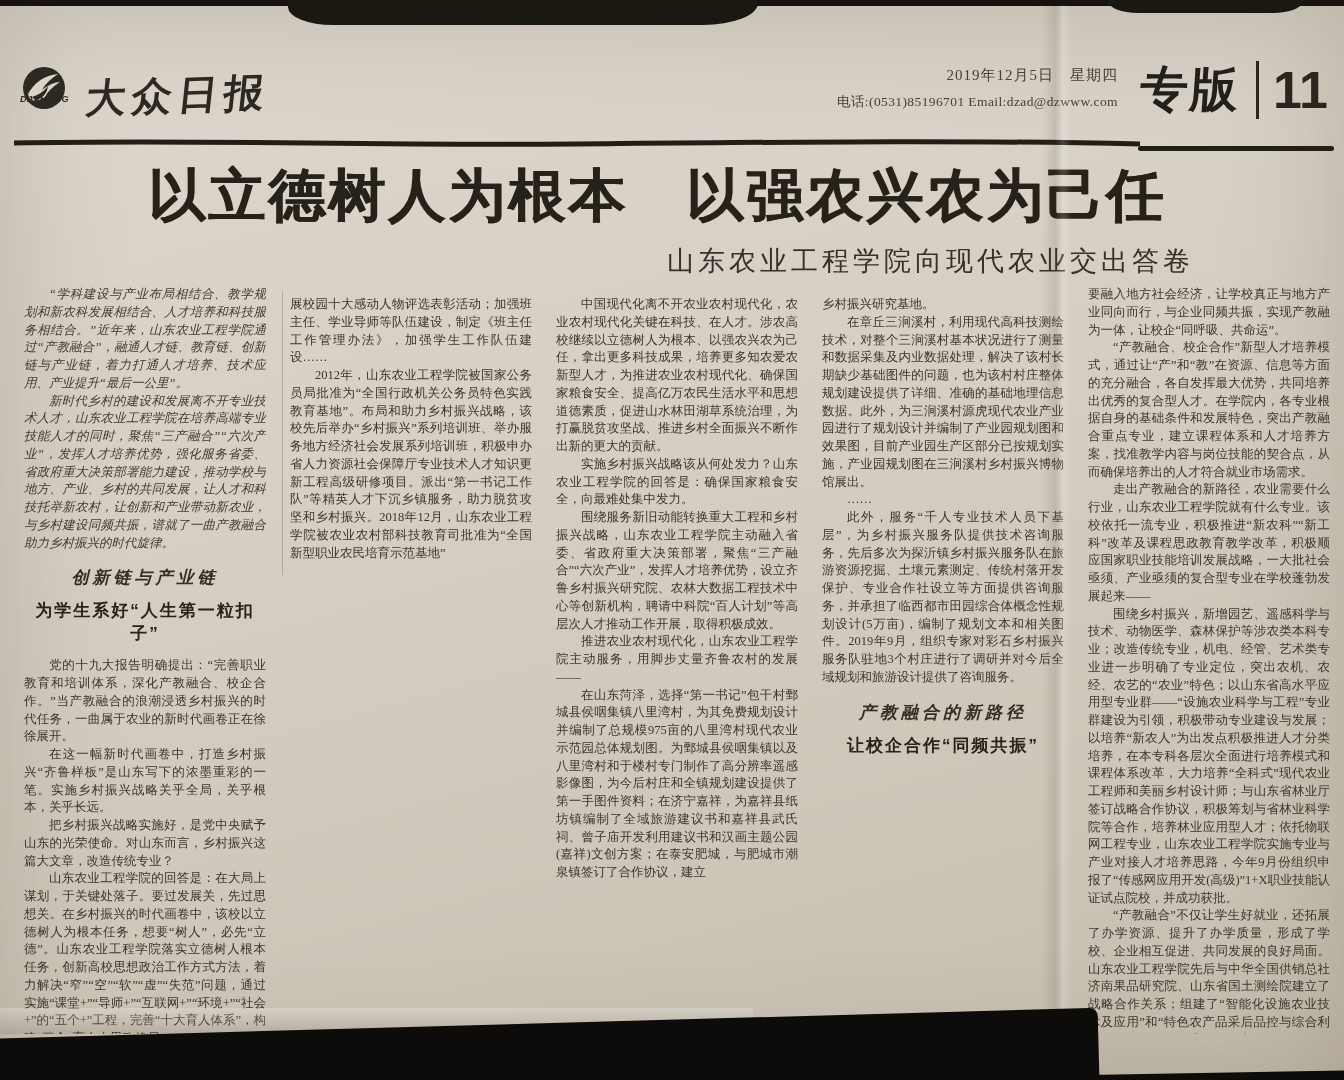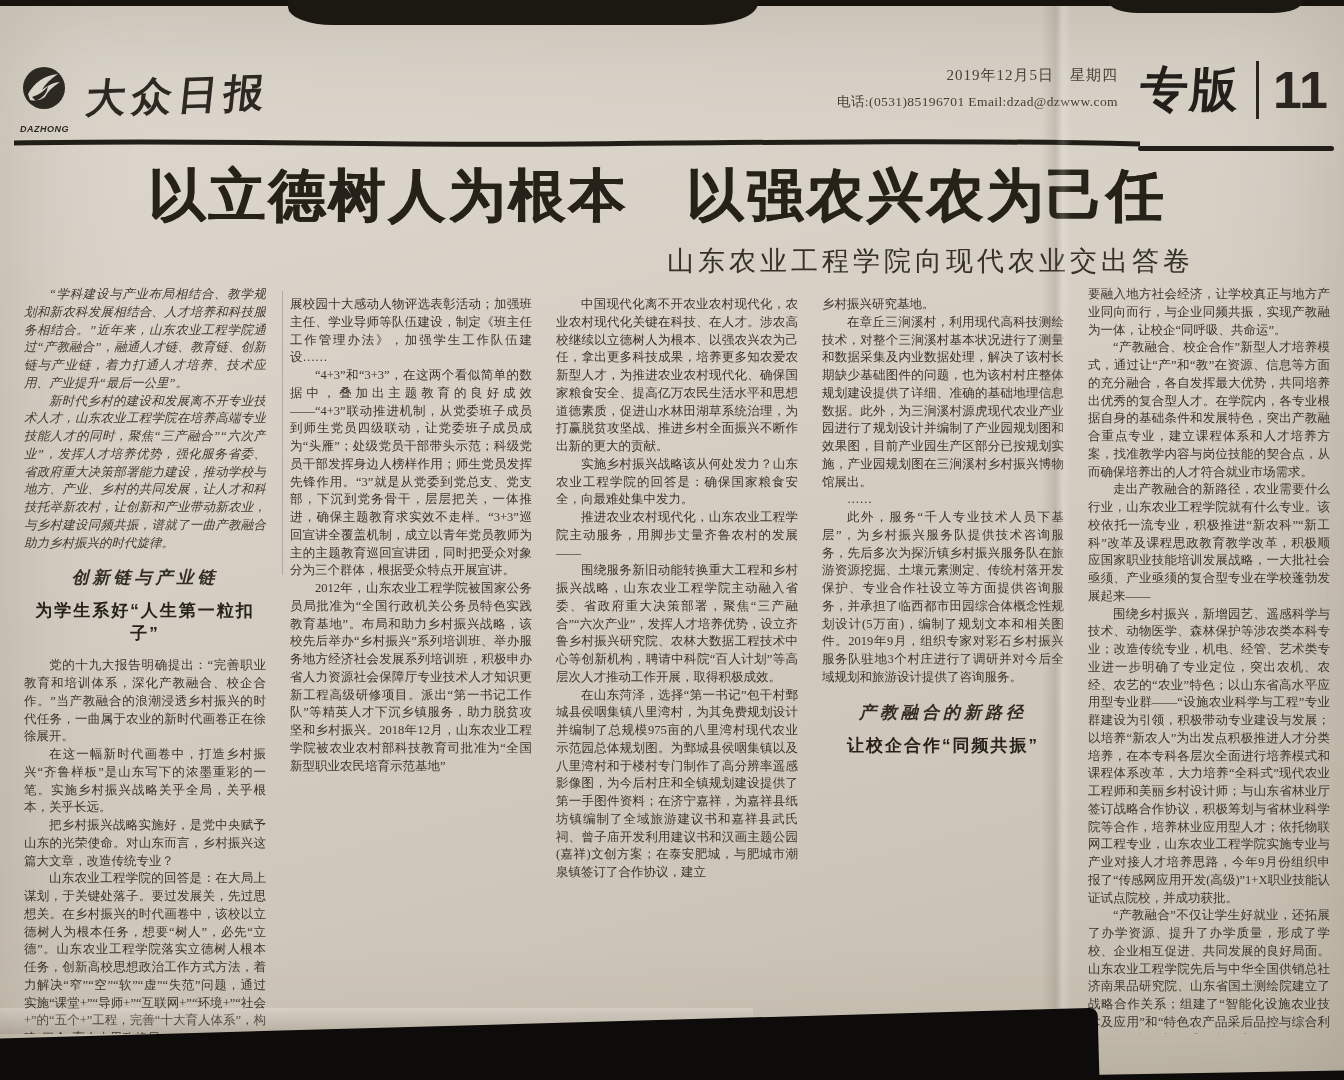--- a/index.html
+++ b/index.html
@@ -19,21 +19,21 @@
   .bottomband{
     position:absolute;left:-20px;bottom:-34px;width:1120px;height:75px;background:#0d0c0a;
     transform:rotate(-1.6deg);transform-origin:left bottom;border-radius:0 8px 0 0;
   }
   .bottomband2{position:absolute;right:-10px;bottom:-8px;width:420px;height:14px;background:#0d0c0a;transform:rotate(-1deg);}
 
   
   .masthead{position:absolute;left:18px;top:52px;right:16px;height:78px;}
   .brand{position:absolute;left:0;top:6px;display:flex;align-items:flex-start;}
   .brand-icon{width:58px;height:62px;position:relative;}
-  .brand-sub{position:absolute;left:2px;top:60px;font-family:"Liberation Sans",sans-serif;
+  .brand-sub{position:absolute;left:2px;top:30px;font-family:"Liberation Sans",sans-serif;
     font-size:9px;font-weight:bold;font-style:italic;color:#2c2822;letter-spacing:.5px;}
   .brand-name{
     font-size:40px;font-weight:900;color:#2d2922;letter-spacing:6px;
     transform:skew(-6deg,-2deg);margin-left:10px;margin-top:4px;
     font-family:"Liberation Serif",serif;
   }
   .mast-right{position:absolute;right:210px;top:8px;text-align:right;color:#474034;}
   .mast-date{font-size:15px;letter-spacing:1px;}
   .mast-contact{font-size:13.5px;margin-top:8px;letter-spacing:.4px;}
   .edition{position:absolute;right:0;top:0;display:flex;align-items:center;}
@@ -191,32 +191,31 @@
           <div class="gate-screen"></div>
         </div>
         <div class="ph-road"></div>
       </div>
 
       <div class="midcols">
 
         <div class="col">
           <p class="noindent">展校园十大感动人物评选表彰活动；加强班主任、学业导师等队伍建设，制定《班主任工作管理办法》，加强学生工作队伍建设……</p>
           <div>
-              <p>“4+3”和“3+3”，在这两个看似简单的数据中，叠加出主题教育的良好成效——“4+3”联动推进机制，从党委班子成员到师生党员四级联动，让党委班子成员成为“头雁”；处级党员干部带头示范；科级党员干部发挥身边人榜样作用；师生党员发挥先锋作用。“3”就是从党委到党总支、党支部，下沉到党务骨干，层层把关，一体推进，确保主题教育求实效不走样。“3+3”巡回宣讲全覆盖机制，成立以青年党员教师为主的主题教育巡回宣讲团，同时把受众对象分为三个群体，根据受众特点开展宣讲。</p>
               <p>2012年，山东农业工程学院被国家公务员局批准为“全国行政机关公务员特色实践教育基地”。布局和助力乡村振兴战略，该校先后举办“乡村振兴”系列培训班、举办服务地方经济社会发展系列培训班，积极申办省人力资源社会保障厅专业技术人才知识更新工程高级研修项目。派出“第一书记工作队”等精英人才下沉乡镇服务，助力脱贫攻坚和乡村振兴。2018年12月，山东农业工程学院被农业农村部科技教育司批准为“全国新型职业农民培育示范基地”</p>
             </div>
 
         </div>
 
         <div class="col">
           <div>
               <p>中国现代化离不开农业农村现代化，农业农村现代化关键在科技、在人才。涉农高校继续以立德树人为根本、以强农兴农为己任，拿出更多科技成果，培养更多知农爱农新型人才，为推进农业农村现代化、确保国家粮食安全、提高亿万农民生活水平和思想道德素质，促进山水林田湖草系统治理，为打赢脱贫攻坚战、推进乡村全面振兴不断作出新的更大的贡献。</p>
               <p>实施乡村振兴战略该从何处发力？山东农业工程学院的回答是：确保国家粮食安全，向最难处集中发力。</p>
+              <p>围绕服务新旧动能转换重大工程和乡村振兴战略，山东农业工程学院主动融入省委、省政府重大决策部署，聚焦“三产融合”“六次产业”，发挥人才培养优势，设立齐鲁乡村振兴研究院、农林大数据工程技术中心等创新机构，聘请中科院“百人计划”等高层次人才推动工作开展，取得积极成效。</p>
               <p>推进农业农村现代化，山东农业工程学院主动服务，用脚步丈量齐鲁农村的发展——</p>
-              <p>围绕服务新旧动能转换重大工程和乡村振兴战略，山东农业工程学院主动融入省委、省政府重大决策部署，聚焦“三产融合”“六次产业”，发挥人才培养优势，设立齐鲁乡村振兴研究院、农林大数据工程技术中心等创新机构，聘请中科院“百人计划”等高层次人才推动工作开展，取得积极成效。</p>
               <p>在山东菏泽，选择“第一书记”包干村鄄城县侯咽集镇八里湾村，为其免费规划设计并编制了总规模975亩的八里湾村现代农业示范园总体规划图。为鄄城县侯咽集镇以及八里湾村和于楼村专门制作了高分辨率遥感影像图，为今后村庄和全镇规划建设提供了第一手图件资料；在济宁嘉祥，为嘉祥县纸坊镇编制了全域旅游建议书和嘉祥县武氏祠、曾子庙开发利用建议书和汉画主题公园(嘉祥)文创方案；在泰安肥城，与肥城市潮泉镇签订了合作协议，建立</p>
             </div>
         </div>
 
         <div class="col">
           <p class="noindent">乡村振兴研究基地。</p>
           <div>
               <p>在章丘三涧溪村，利用现代高科技测绘技术，对整个三涧溪村基本状况进行了测量和数据采集及内业数据处理，解决了该村长期缺少基础图件的问题，也为该村村庄整体规划建设提供了详细、准确的基础地理信息数据。此外，为三涧溪村源虎现代农业产业园进行了规划设计并编制了产业园规划图和效果图，目前产业园生产区部分已按规划实施，产业园规划图在三涧溪村乡村振兴博物馆展出。</p>
               <p>……</p>
               <p>此外，服务“千人专业技术人员下基层”，为乡村振兴服务队提供技术咨询服务，先后多次为探沂镇乡村振兴服务队在旅游资源挖掘、土壤元素测定、传统村落开发保护、专业合作社设立等方面提供咨询服务，并承担了临西都市田园综合体概念性规划设计(5万亩)，编制了规划文本和相关图件。2019年9月，组织专家对彩石乡村振兴服务队驻地3个村庄进行了调研并对今后全域规划和旅游设计提供了咨询服务。</p>

